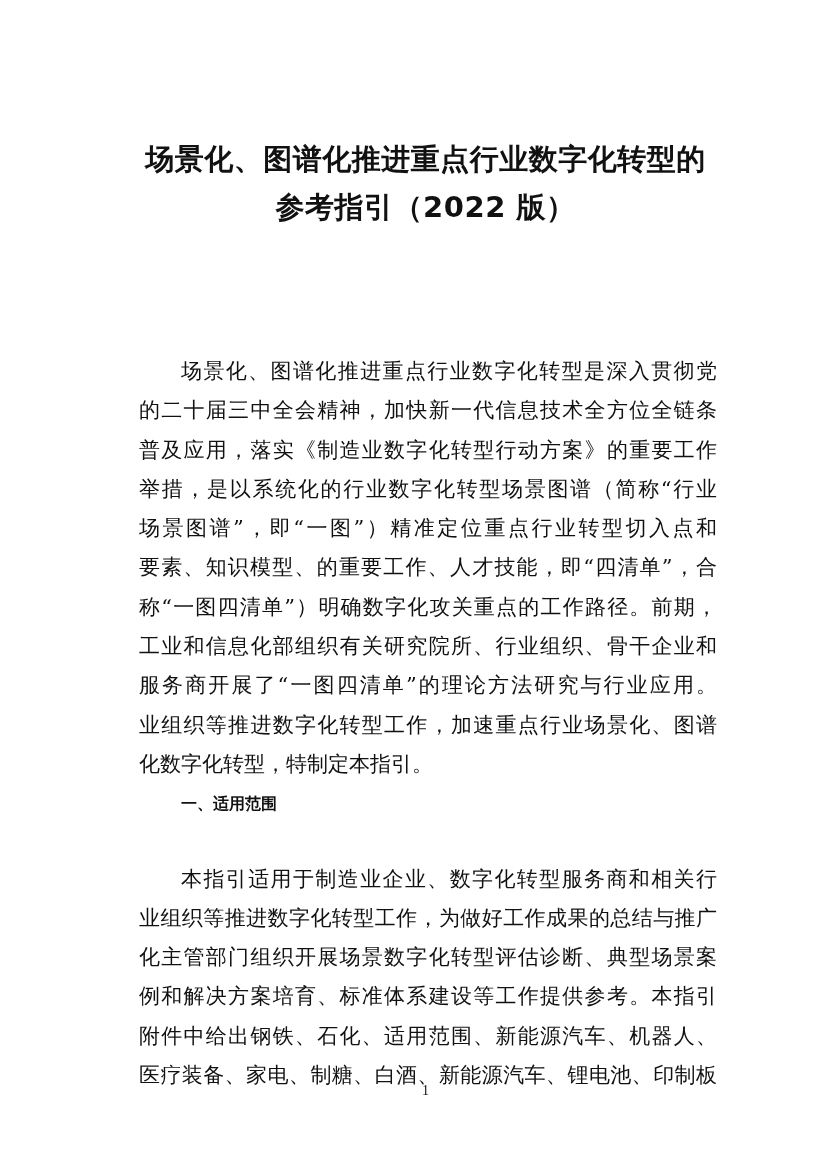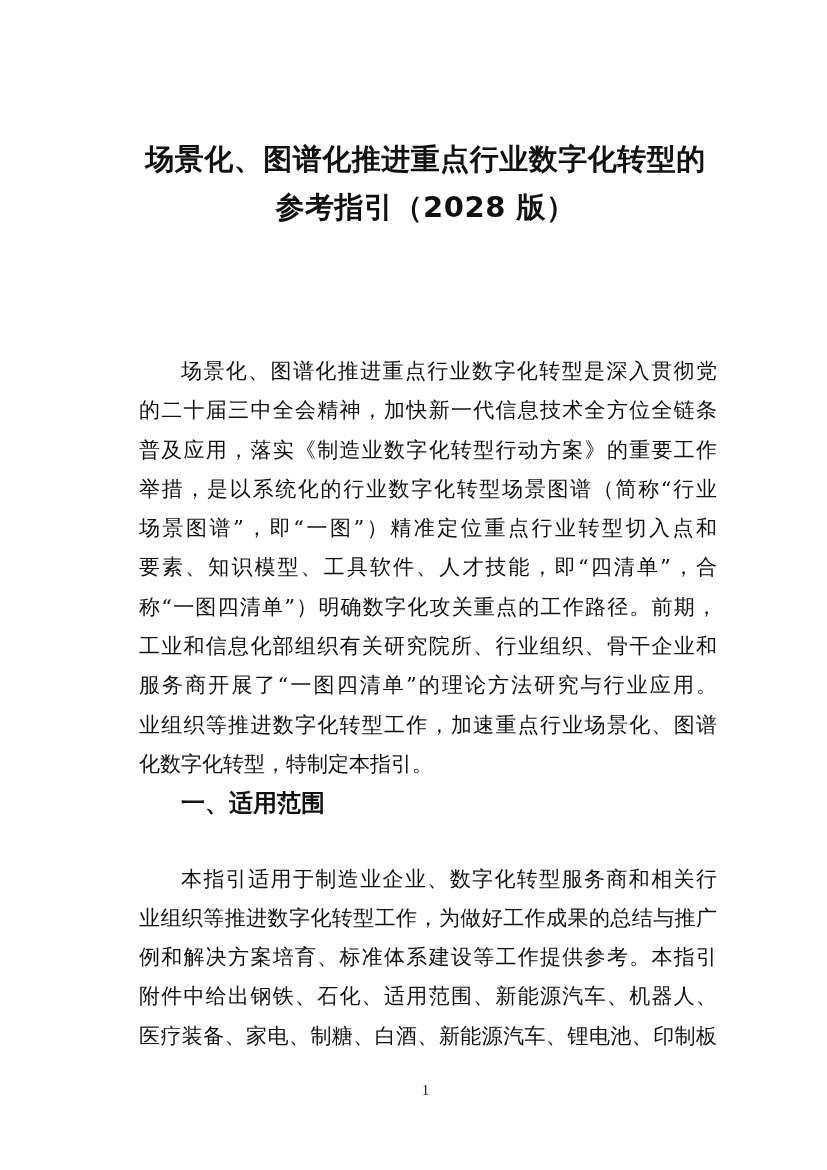--- a/index.html
+++ b/index.html
@@ -5,46 +5,47 @@
   html, body { margin: 0; padding: 0; background: #ffffff; }
   body { width: 827px; height: 1170px; position: relative; overflow: hidden; font-family: "DejaVu Serif", "Liberation Serif", serif; color: #111; }
   .page { position: absolute; left: 12px; top: 0; width: 827px; height: 918px; background: #fff; }
   .title { position: absolute; left: 90px; width: 647px; text-align: center; font-family: "DejaVu Sans", "Liberation Sans", sans-serif; font-weight: bold; font-size: 29px; letter-spacing: 0.5px; color: #111; }
   .title.l1 { top: 140px; }
   .title.l2 { top: 188px; }
   .body { position: absolute; left: 127px; width: 578px; top: 316px; }
   .line { height: 39.3px; line-height: 39.3px; font-size: 21px; white-space: nowrap; text-align: justify; text-align-last: justify; letter-spacing: 0; }
   .line.last { text-align-last: left; }
   .line.indent { padding-left: 42px; margin-top: 36px; }
-  .heading { font-family: "DejaVu Sans", "Liberation Sans", sans-serif; font-weight: bold; font-size: 24px; text-align-last: left; padding-left: 42px; }
+  .heading { font-family: "DejaVu Sans", "Liberation Sans", sans-serif; font-weight: bold; font-size: 16px; text-align-last: left; padding-left: 42px; }
   .pagenum { position: absolute; top: 1083px; left: 0; width: 827px; text-align: center; font-size: 14px; font-family: "Liberation Serif", serif; }
 </style>
 </head>
 <body>
 
 <div class="page">
   <div class="title l1">场景化、图谱化推进重点行业数字化转型的</div>
-  <div class="title l2">参考指引（2028 版）</div>
+  <div class="title l2">参考指引（2022 版）</div>
 
   <div class="body">
     <div class="line indent">场景化、图谱化推进重点行业数字化转型是深入贯彻党</div>
     <div class="line">的二十届三中全会精神，加快新一代信息技术全方位全链条</div>
     <div class="line">普及应用，落实《制造业数字化转型行动方案》的重要工作</div>
     <div class="line">举措，是以系统化的行业数字化转型场景图谱（简称“行业</div>
     <div class="line">场景图谱”，即“一图”）精准定位重点行业转型切入点和</div>
-    <div class="line">要素、知识模型、工具软件、人才技能，即“四清单”，合</div>
+    <div class="line">要素、知识模型、的重要工作、人才技能，即“四清单”，合</div>
     <div class="line">称“一图四清单”）明确数字化攻关重点的工作路径。前期，</div>
     <div class="line">工业和信息化部组织有关研究院所、行业组织、骨干企业和</div>
     <div class="line">服务商开展了“一图四清单”的理论方法研究与行业应用。</div>
     <div class="line">业组织等推进数字化转型工作，加速重点行业场景化、图谱</div>
     <div class="line last">化数字化转型，特制定本指引。</div>
 
     <div class="line heading">一、适用范围</div>
 
     <div class="line indent">本指引适用于制造业企业、数字化转型服务商和相关行</div>
     <div class="line">业组织等推进数字化转型工作，为做好工作成果的总结与推广</div>
+    <div class="line">化主管部门组织开展场景数字化转型评估诊断、典型场景案</div>
     <div class="line">例和解决方案培育、标准体系建设等工作提供参考。本指引</div>
     <div class="line">附件中给出钢铁、石化、适用范围、新能源汽车、机器人、</div>
     <div class="line">医疗装备、家电、制糖、白酒、新能源汽车、锂电池、印制板</div>
   </div>
 
   <div class="pagenum">1</div>
 </div>
 
 </body></html>

